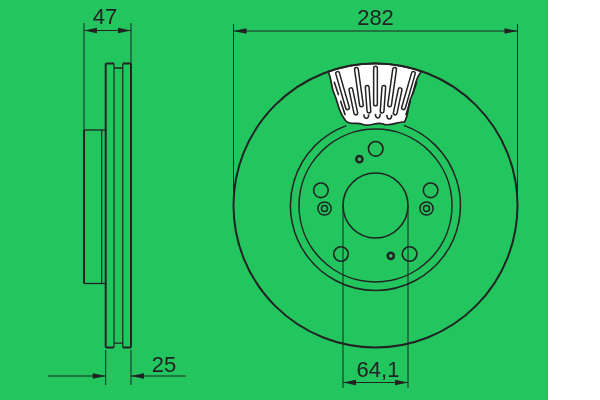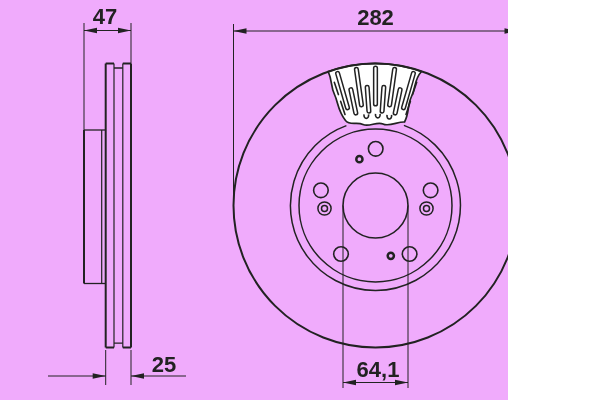--- a/index.html
+++ b/index.html
@@ -1,17 +1,17 @@
 <!DOCTYPE html>
 <html><head>
 <meta charset="utf-8">
 <style>
   html,body{margin:0;padding:0;background:#fff;}
-  .canvas{position:relative;width:508px;height:400px;background:#f0abfc;overflow:hidden;
-          font-family:"Liberation Sans", sans-serif;font-weight:bold;}
+  .canvas{position:relative;width:548px;height:400px;background:#22c55e;overflow:hidden;
+          font-family:"Liberation Sans", sans-serif;}
   svg{display:block;width:600px;height:400px;}
   svg text{font-family:"Liberation Sans", sans-serif;font-size:22px;fill:#222;}
 </style>
 </head>
 <body>
 
 <div class="canvas">
 <svg viewBox="0 0 600 400" xmlns="http://www.w3.org/2000/svg">
 
   <g stroke="#222" fill="none" stroke-linecap="butt">

